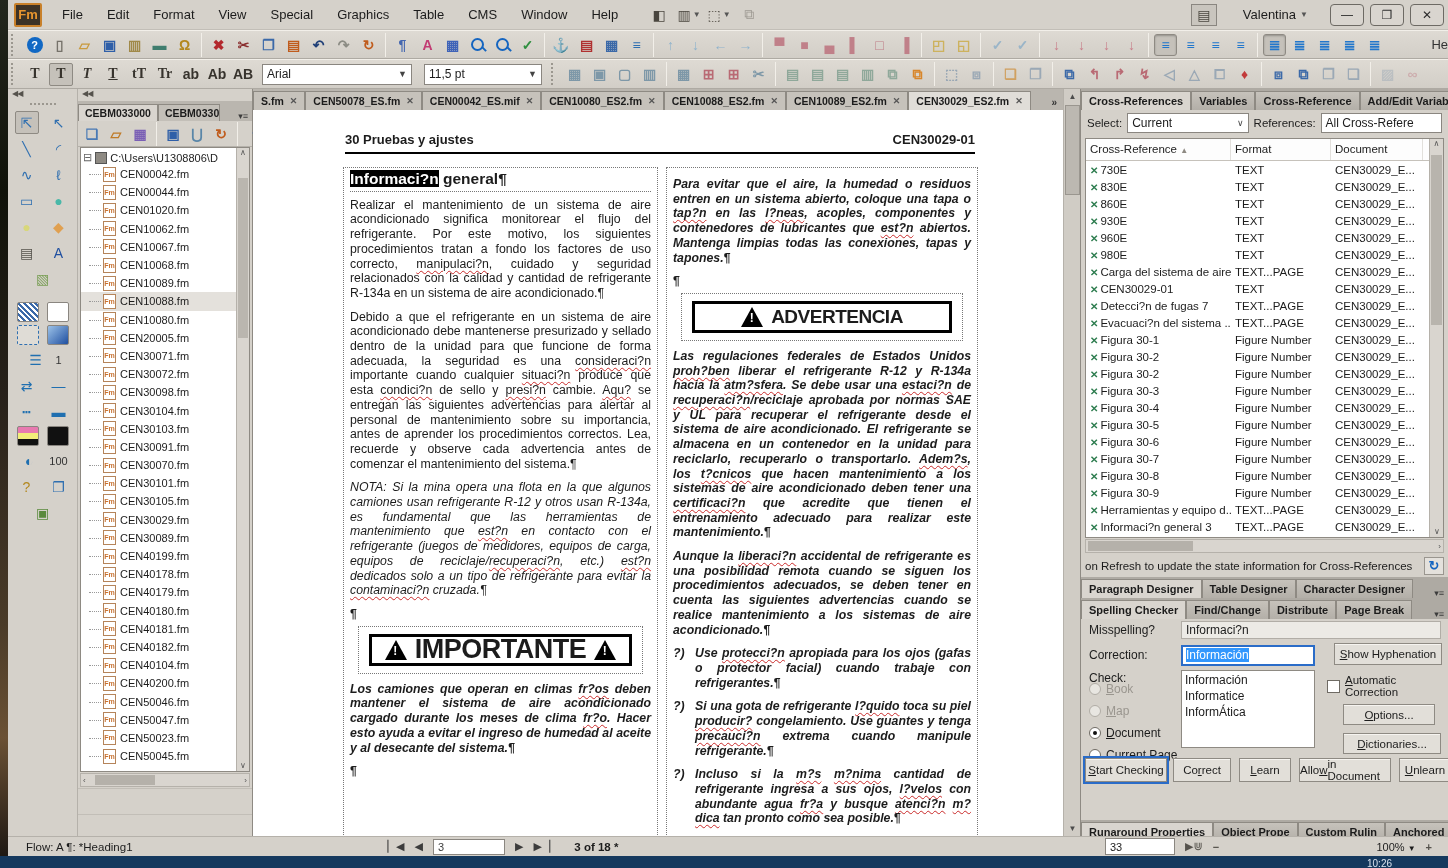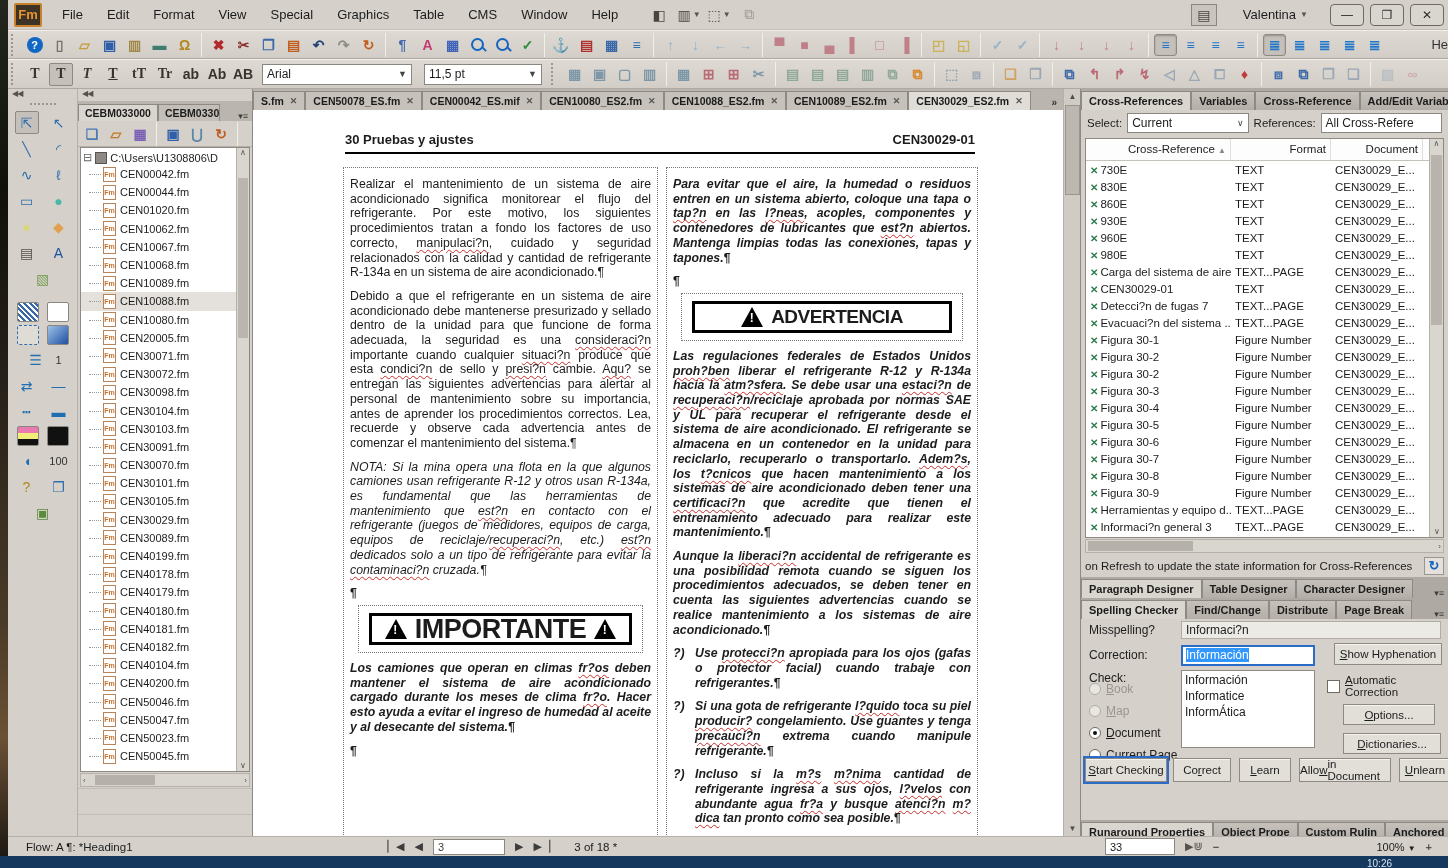--- a/index.html
+++ b/index.html
@@ -89,21 +89,21 @@
   #docscroll .thumb{position:absolute;left:1px;top:16px;width:15px;height:90px;background:#bcb8b1;border:1px solid #9a968f;}
   
   #rightpanel{position:absolute;left:1080px;top:89px;width:368px;height:767px;background:#d5d1ca;border-left:1px solid #8e8a83;font-size:11.5px;}
   .ptabs{display:flex;height:21px;background:#aeaaa3;align-items:flex-end;overflow:hidden;}
   .ptab{font-size:11px;font-weight:bold;padding:3px 7px;background:linear-gradient(180deg,#c6c2bb,#b3afa8);border:1px solid #8e8a83;border-bottom:none;white-space:nowrap;flex:none;}
   .ptab.active{background:#d9d5cf;}
   .selrow{display:flex;align-items:center;height:26px;padding:0 6px;gap:5px;}
   .selrow .combo{margin:0;flex:1;height:20px;}
   .xtable{position:relative;margin:2px 4px 0;background:#fff;border:1px solid #8e8a83;height:400px;overflow:hidden;}
   .xhead{display:flex;height:22px;border-bottom:1px solid #c6c2bb;color:#222;background:#fdfdfd;}
-  .xhc{padding:4px 4px;border-right:1px solid #e2e0dc;flex:none;text-align:right;}
+  .xhc{padding:4px 4px;border-right:1px solid #e2e0dc;flex:none;}
   .xrow{display:flex;height:17px;align-items:center;}
   .xc{flex:none;overflow:hidden;white-space:nowrap;padding:0 4px;}
   .xico{color:#2e7d4f;font-weight:bold;font-size:10px;margin-right:2px;}
   .xvscr{position:absolute;right:0;top:0;width:14px;height:100%;background:#d9d5cf;border-left:1px solid #b5b1aa;font-size:8px;color:#555;text-align:center;}
   .xvscr .thumb{position:absolute;left:1px;top:16px;width:11px;height:170px;background:#b8b4ad;}
   .xhscroll{height:14px;margin:1px 4px;background:#d9d5cf;border:1px solid #b5b1aa;position:relative;font-size:8px;color:#555;}
   .xhscroll .thumb{position:absolute;left:2px;top:1px;width:105px;height:10px;background:#b5b1aa;}
   .xnote{display:flex;align-items:center;height:23px;padding:0 4px;font-size:11.5px;gap:4px;}
   .refresh{margin-left:auto;width:20px;height:18px;border:1px solid #9a968f;background:#e4e1dc;color:#1565c0;font-weight:bold;display:flex;align-items:center;justify-content:center;font-size:13px;}
   
@@ -574,20 +574,21 @@
         </div>
         <div class="dover">»</div>
       </div>
     <div class="canvas">
       <div class="pghead">
         <span>30 Pruebas y ajustes</span>
         <span style="margin-left:auto;">CEN30029-01</span>
       </div>
       <div class="pgrule"></div>
       <div class="pcol" id="lcol">
+          <div class="dochead"><span class="inv">Informaci?n</span> general¶</div>
           <div class="para ">Realizar el mantenimiento de un sistema de aire acondicionado significa monitorear el flujo del refrigerante. Por este motivo, los siguientes procedimientos tratan a fondo los factores de uso correcto, <span class="sq">manipulaci?n</span>, cuidado y seguridad relacionados con la calidad y cantidad de refrigerante R-134a en un sistema de aire acondicionado.¶</div>
           <div class="para ">Debido a que el refrigerante en un sistema de aire acondicionado debe mantenerse presurizado y sellado dentro de la unidad para que funcione de forma adecuada, la seguridad es una <span class="sq">consideraci?n</span> importante cuando cualquier <span class="sq">situaci?n</span> produce que esta <span class="sq">condici?n</span> de sello y <span class="sq">presi?n</span> cambie. <span class="sq">Aqu?</span> se entregan las siguientes advertencias para alertar al personal de mantenimiento sobre su importancia, antes de aprender los procedimientos correctos. Lea, recuerde y observe cada advertencia antes de comenzar el mantenimiento del sistema.¶</div>
           <div class="para i">NOTA: Si la mina opera una flota en la que algunos camiones usan refrigerante R-12 y otros usan R-134a, es fundamental que las herramientas de mantenimiento que <span class="sq">est?n</span> en contacto con el refrigerante (juegos de medidores, equipos de carga, equipos de reciclaje/<span class="sq">recuperaci?n</span>, etc.) <span class="sq">est?n</span> dedicados solo a un tipo de refrigerante para evitar la <span class="sq">contaminaci?n</span> cruzada.¶</div>
           <div class="pmark">¶</div>
           <div class="warnwrap">
             <div class="warnbox">
               <div class="tri"></div>
               <span style="font-size: 27px;">IMPORTANTE</span>
               <div class="tri"></div>
             </div>
@@ -840,21 +841,21 @@
   </div>
 
   <div id="docstatus">
     <span style="margin-left:18px;">Flow: A  ¶: *Heading1</span>
     <div class="pagernav">
       <span>▏◀</span>
       <span>◀</span>
       <div class="pagefield">3</div>
       <span>▶</span>
       <span>▶▕</span>
-      <span style="margin-left:14px;font-size:11.5px;color:#1c1c1c;">3 of 18 *</span>
+      <span style="margin-left:14px;font-size:11.5px;color:#1c1c1c;font-weight:bold;">3 of 18 *</span>
     </div>
   </div>
   <div id="rpstatus">
     <div class="pagefield" style="width:70px;margin-left:25px;height:17px;">33</div>
     <span style="color:#55524c;">▶⋓</span>
     <span style="color:#55524c;font-weight:bold;">−</span>
     <span style="margin-left:auto;"><span>100%</span> <span style="font-size:8px;">▼</span></span>
     <span style="font-weight:bold;margin-right:16px;color:#55524c;">+</span>
   </div>
   <div id="taskbar">

